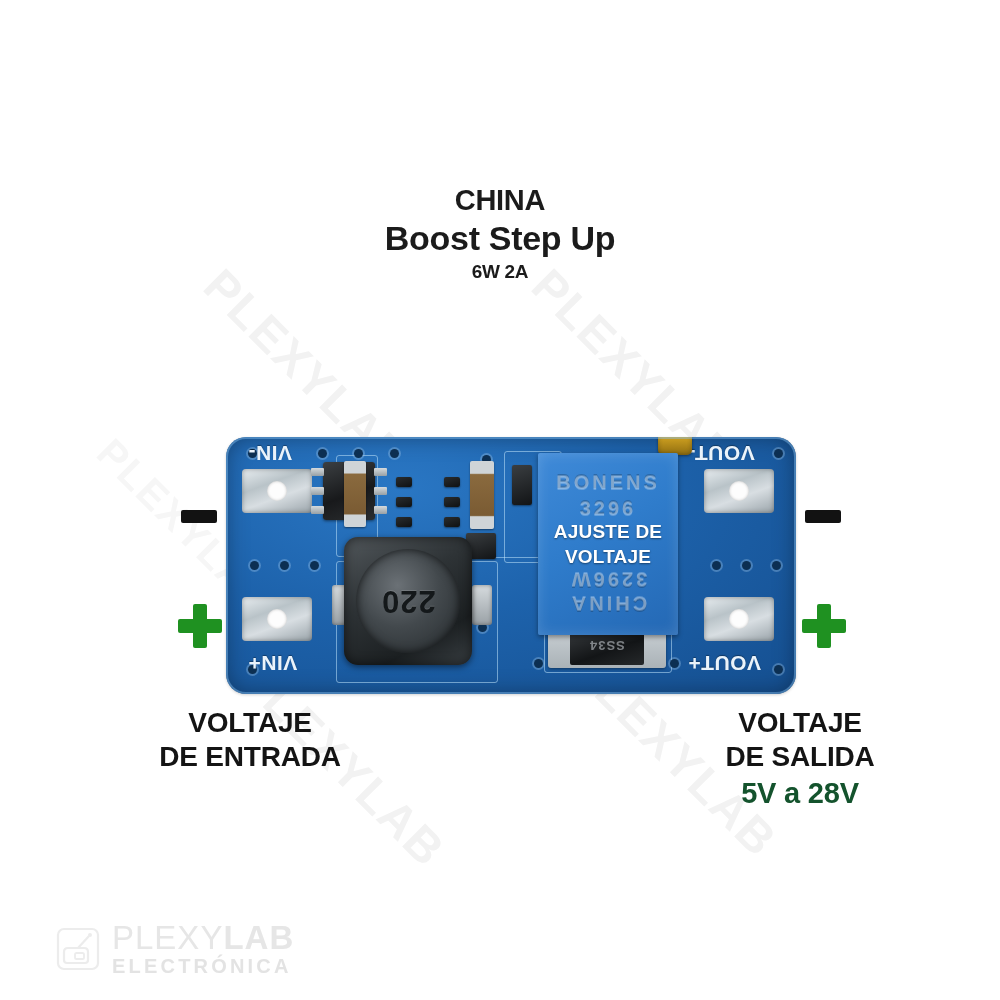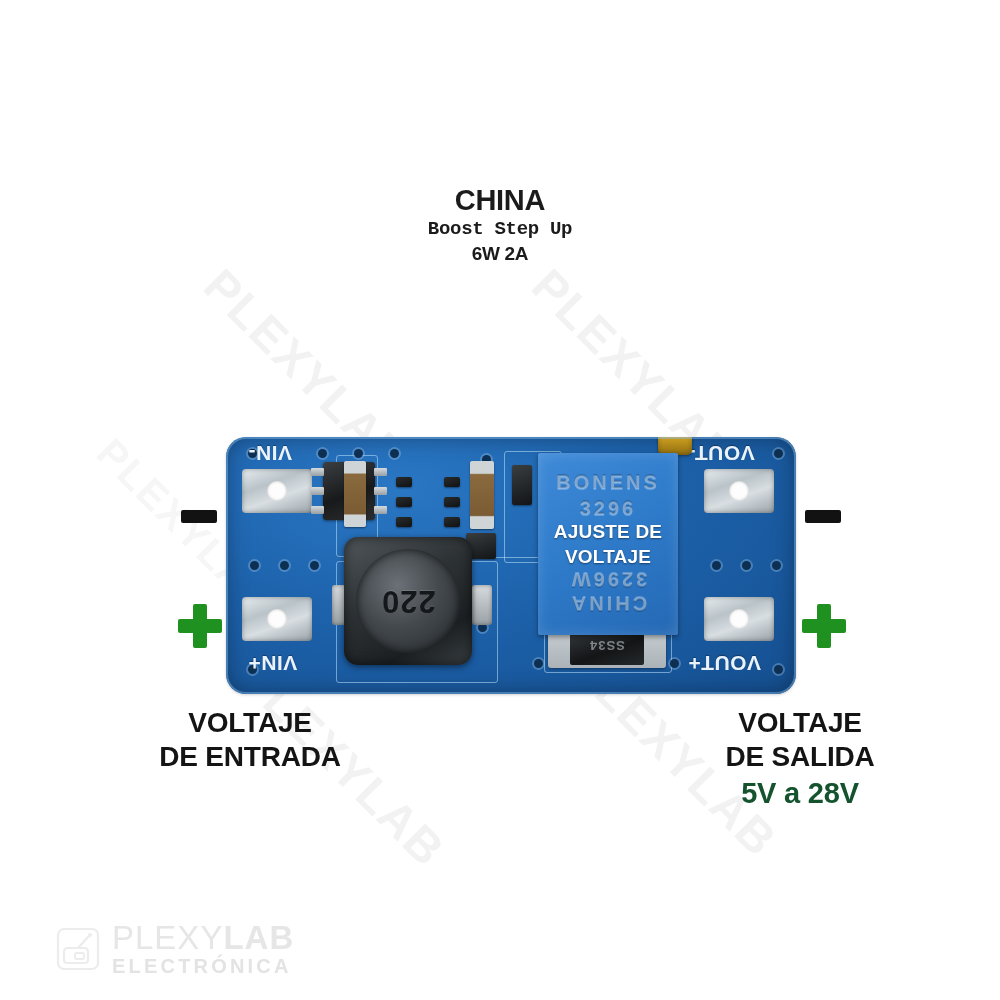--- a/index.html
+++ b/index.html
@@ -40,21 +40,21 @@
     width: 1000px;
     text-align: center;
     color: #1b1b1b;
     font-weight: 700;
     line-height: 1.22;
     letter-spacing: -0.3px;
   }
   .title-block .t-line { display: block; }
   .t-pinout { font-size: 29px; }
   .t-main   { font-size: 29px; }
-  .t-boost  { font-size: 19px; font-family: Liberation Mono, monospace; }
+  .t-boost  { font-size: 34px; }
   .t-power  { font-size: 19px; }
 
   
   .board-wrap {
     position: absolute;
     left: 226px; top: 437px;
     width: 570px; height: 257px;
   }
   .pcb {
     position: absolute;

